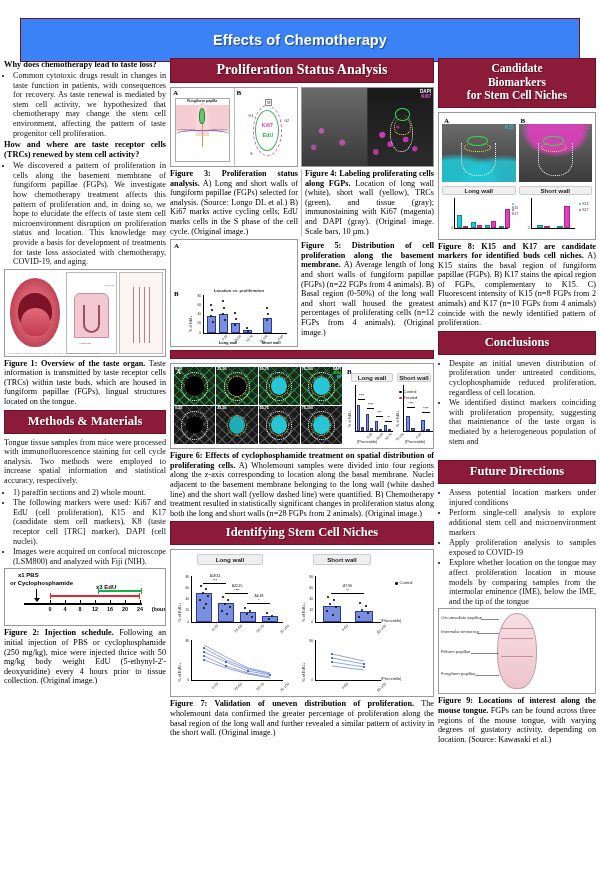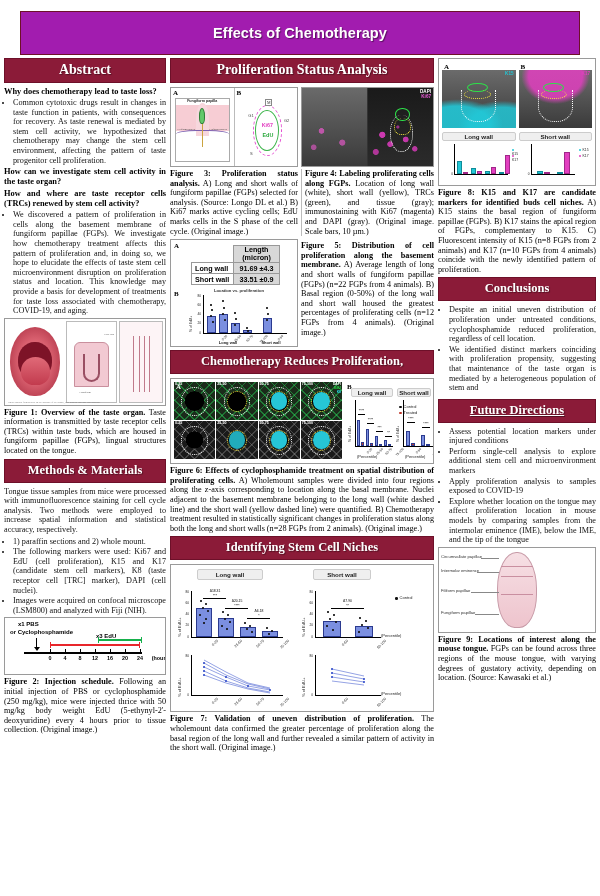--- a/index.html
+++ b/index.html
@@ -11,23 +11,23 @@
   }
   #poster {
     position: relative;
     width: 600px; height: 896px;
     background: #ffffff;
     overflow: hidden;
   }
   
   .title-banner {
     position: absolute;
-    left: 20px; top: 11px;
+    left: 20px; top: 18px;
     width: 560px; height: 44px;
-    background: #a21caf;
+    background: #3b82f6;
     border: 1px solid #6d1029;
     display: flex; align-items: center; justify-content: center;
     text-align: center;
   }
   .title-banner .t {
     color: #ffffff;
     font-family: "Liberation Sans", sans-serif;
     font-weight: bold;
     font-size: 14.5px;
     line-height: 17px;
@@ -428,28 +428,26 @@
 <div id="poster">
 
   <div class="title-banner">
     <div class="t">
       <div>Effects of Chemotherapy</div>
     </div>
   </div>
 
   <div class="col col-left">
 
-    <div class="section-head sh-lg">Abstract</div>
 
     <div class="qhead">Why does chemotherapy lead to taste loss?</div>
     <ul class="bul">
         <li>Common cytotoxic drugs result in changes in taste function in patients, with consequences for recovery. As taste renewal is mediated by stem cell activity, we hypothesized that chemotherapy may change the stem cell environment, affecting the pattern of taste progenitor cell proliferation.</li>
       </ul>
 
-    <div class="qhead">How can we investigate stem cell activity in the taste organ?</div>
 
     <div class="qhead">How and where are taste receptor cells (TRCs) renewed by stem cell activity?</div>
     <ul class="bul">
         <li>We discovered a pattern of proliferation in cells along the basement membrane of fungiform papillae (FGPs). We investigate how chemotherapy treatment affects this pattern of proliferation and, in doing so, we hope to elucidate the effects of taste stem cell microenvironment disruption on proliferation status and location. This knowledge may provide a basis for development of treatments for taste loss associated with chemotherapy, COVID-19, and aging.</li>
       </ul>
 
     <div class="figbox fig1">
       <div class="inner">
         <div class="mouth">
           <div class="lips"></div>
@@ -568,36 +566,20 @@
       </div>
       <div style="flex:1; border-left:1px solid #bbb; padding-left:3px;" class="caption">
         <b>Figure 4: Labeling proliferating cells along FGPs.</b><span> Location of long wall (white), short wall (yellow), TRCs (green), and tissue (gray); immunostaining with Ki67 (magenta) and DAPI (gray). (Original image. Scale bars, 10 µm.)</span>
       </div>
     </div>
 
 
     <div class="fig2col" style="gap:3px;">
       <div class="figbox f5box" style="flex:0 0 128px; height:108px; position:relative;">
         <div style="position:absolute;left:3px;top:2px;font-weight:bold;font-size:7px;">A</div>
-        <table class="ftbl">
-          <tbody>
-              <tr>
-            <th style="border:none;background:#fff;width:42px;"></th>
-            <th style="width:46px;">Length (micron)</th>
-          </tr>
-          <tr>
-            <td class="hd">Long wall</td>
-            <td class="v">91.69 ±4.3</td>
-          </tr>
-          <tr>
-            <td class="hd">Short wall</td>
-            <td class="v">33.51 ±0.9</td>
-          </tr>
-        </tbody>
-          </table>
         <div style="position:absolute;left:3px;top:50px;font-weight:bold;font-size:7px;">B</div>
 
         <div class="mini" style="position:absolute;left:16px;top:48px;width:104px;height:56px;">
           <div class="ctitle">Location vs. proliferation</div>
           <div class="ylab" style="left:2px;top:44px;">% of EdU+</div>
           <div class="yaxis" style="left:16px;top:7px;width:0.7px;height:38px;"></div>
           <div class="xaxis" style="left:16px;top:45px;width:84px;height:0.7px;"></div>
           <div class="ytick" style="left:2px;top:43px;width:12px;">0</div>
           <div class="ytick" style="left:2px;top:33px;width:12px;">20</div>
           <div class="ytick" style="left:2px;top:24px;width:12px;">40</div>
@@ -635,21 +617,20 @@
           <div class="xgroup" style="left:16px;top:52px;width:50px;">Long wall</div>
           <div class="xgroup" style="left:66px;top:52px;width:36px;">Short wall</div>
         </div>
       </div>
       <div style="flex:1;" class="caption">
         <b>Figure 5: Distribution of cell proliferation along the basement membrane.</b><span> A) Average length of long and short walls of fungiform papillae (FGPs) (n=22 FGPs from 4 animals). B) Basal region (0-50%) of the long wall and short wall housed the greatest percentages of proliferating cells (n=12 FGPs from 4 animals). (Original image.)</span>
       </div>
     </div>
 
     <div class="section-head sh-md" style="margin-top:3px;">
-      <div>Chemotherapy Reduces Proliferation,</div>
     </div>
 
     <div class="figbox f6">
       <div class="f6top">
         <div class="wm-grid" style="position:relative;">
           <div class="panelLetterW">A</div>
           <div class="wm-row">
             <div class="wm">
                 <div class="web"></div>
                 <div class="tag">0-25</div>
@@ -910,20 +891,25 @@
         <div class="percLbl" style="left:82px;top:40px;">(Percentile)</div>
       </div>
     </div>
     <div class="caption">
       <b>Figure 7: Validation of uneven distribution of proliferation.</b><span> The wholemount data confirmed the greater percentage of proliferation along the basal region of the long wall and further revealed a similar pattern of activity in the short wall. (Original image.)</span>
     </div>
   </div>
 
   <div class="col col-right">
 
+    <div class="section-head sh-sm">
+      <div>Candidate</div>
+      <div>Biomarkers</div>
+      <div>for Stem Cell Niches</div>
+    </div>
 
     <div class="figbox" style="padding:3px;">
       <div style="display:flex;gap:3px;">
         <div style="flex:1;position:relative;">
           <div class="panelLetter" style="color:#000;">A</div>
           <div style="height:58px;margin-top:8px;position:relative;background:linear-gradient(#6b6b6b,#3a3a3a);overflow:hidden;">
             <div style="position:absolute;left:0;bottom:0;width:100%;height:62%;background:radial-gradient(ellipse at 20% 90%, rgba(34,199,214,.9) 0 40%, transparent 55%), radial-gradient(ellipse at 82% 92%, rgba(34,199,214,.85) 0 38%, transparent 52%);"></div>
             <div style="position:absolute;right:2px;top:1px;color:#22c7d6;font-family:'Liberation Sans',sans-serif;font-size:4.6px;font-weight:bold;">K15</div>
             <div style="position:absolute;left:34%;top:22%;width:28%;height:16%;border:1.2px solid #2ee04a;border-radius:50%;"></div>
             <div style="position:absolute;left:30%;top:34%;width:36%;height:16%;border:1.1px dotted #f3e53e;border-radius:50%;border-top:none;"></div>
@@ -985,21 +971,21 @@
     <div class="caption">
       <b>Figure 8: K15 and K17 are candidate markers for identified buds cell niches.</b><span> A) K15 stains the basal region of fungiform papillae (FGPs). B) K17 stains the apical region of FGPs, complementary to K15. C) Fluorescent intensity of K15 (n=8 FGPs from 2 animals) and K17 (n=10 FGPs from 4 animals) coincide with the newly identified pattern of proliferation.</span>
     </div>
 
     <div class="section-head sh-md" style="margin-top:2px;">Conclusions</div>
     <ul class="bul" style="padding-left:11px;">
       <li>Despite an initial uneven distribution of proliferation under untreated conditions, cyclophosphamide reduced proliferation, regardless of cell location.</li>
       <li>We identified distinct markers coinciding with proliferation propensity, suggesting that maintenance of the taste organ is mediated by a heterogeneous population of stem and</li>
     </ul>
 
-    <div class="section-head sh-md" style="margin-top:6px;text-decoration:underline;">Future Directions</div>
+    <div class="section-head sh-md" style="margin-top:14px;">Future Directions</div>
     <ul class="bul" style="padding-left:11px;">
       <li>Assess potential location markers under injured conditions</li>
       <li>Perform single-cell analysis to explore additional stem cell and microenvironment markers</li>
       <li>Apply proliferation analysis to samples exposed to COVID-19</li>
       <li>Explore whether location on the tongue may affect proliferation location in mouse models by comparing samples from the intermolar eminence (IME), below the IME, and the tip of the tongue</li>
     </ul>
 
     <div class="figbox f9">
       <div class="tongue9">
         <div class="band" style="top:18%"></div>

